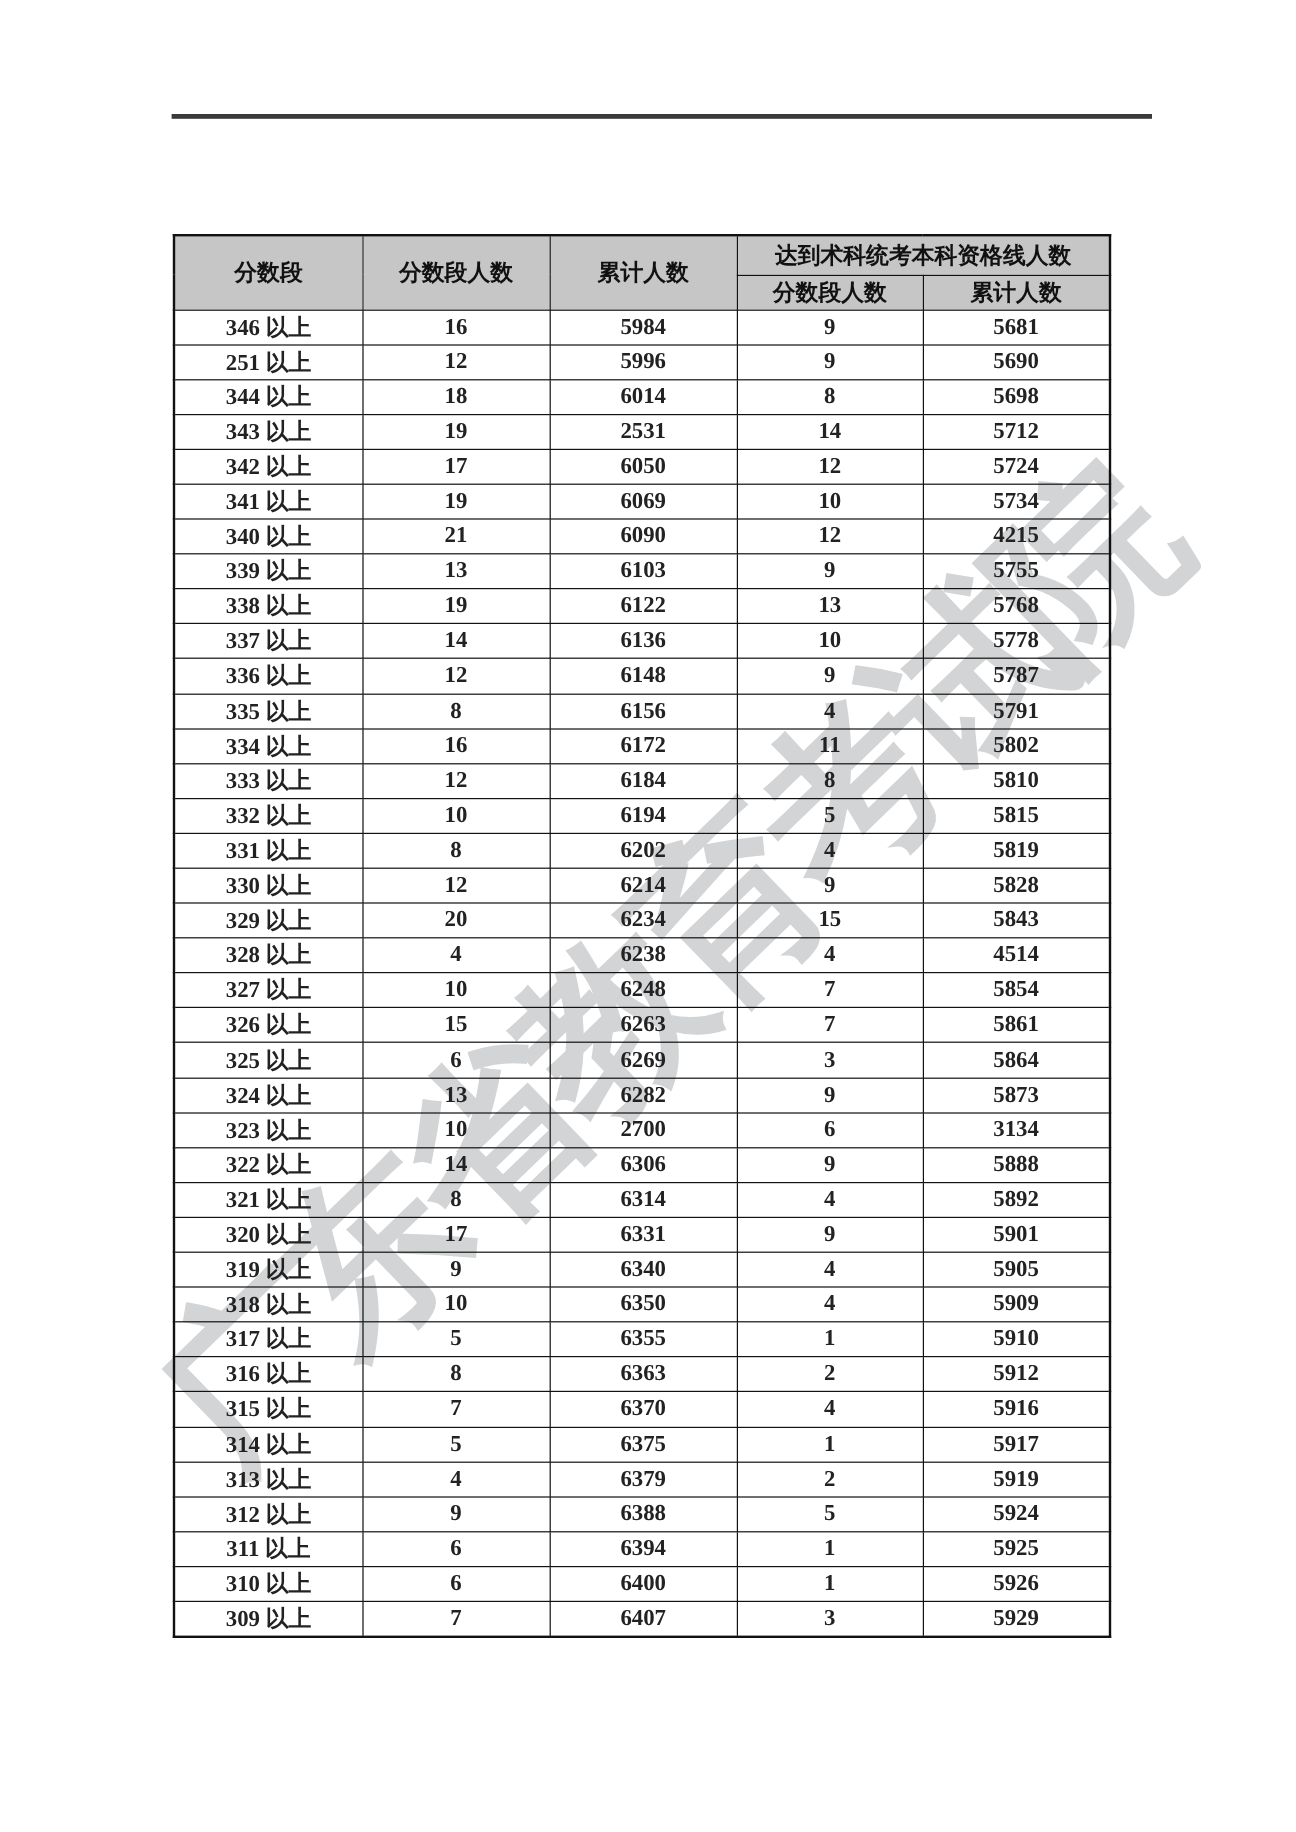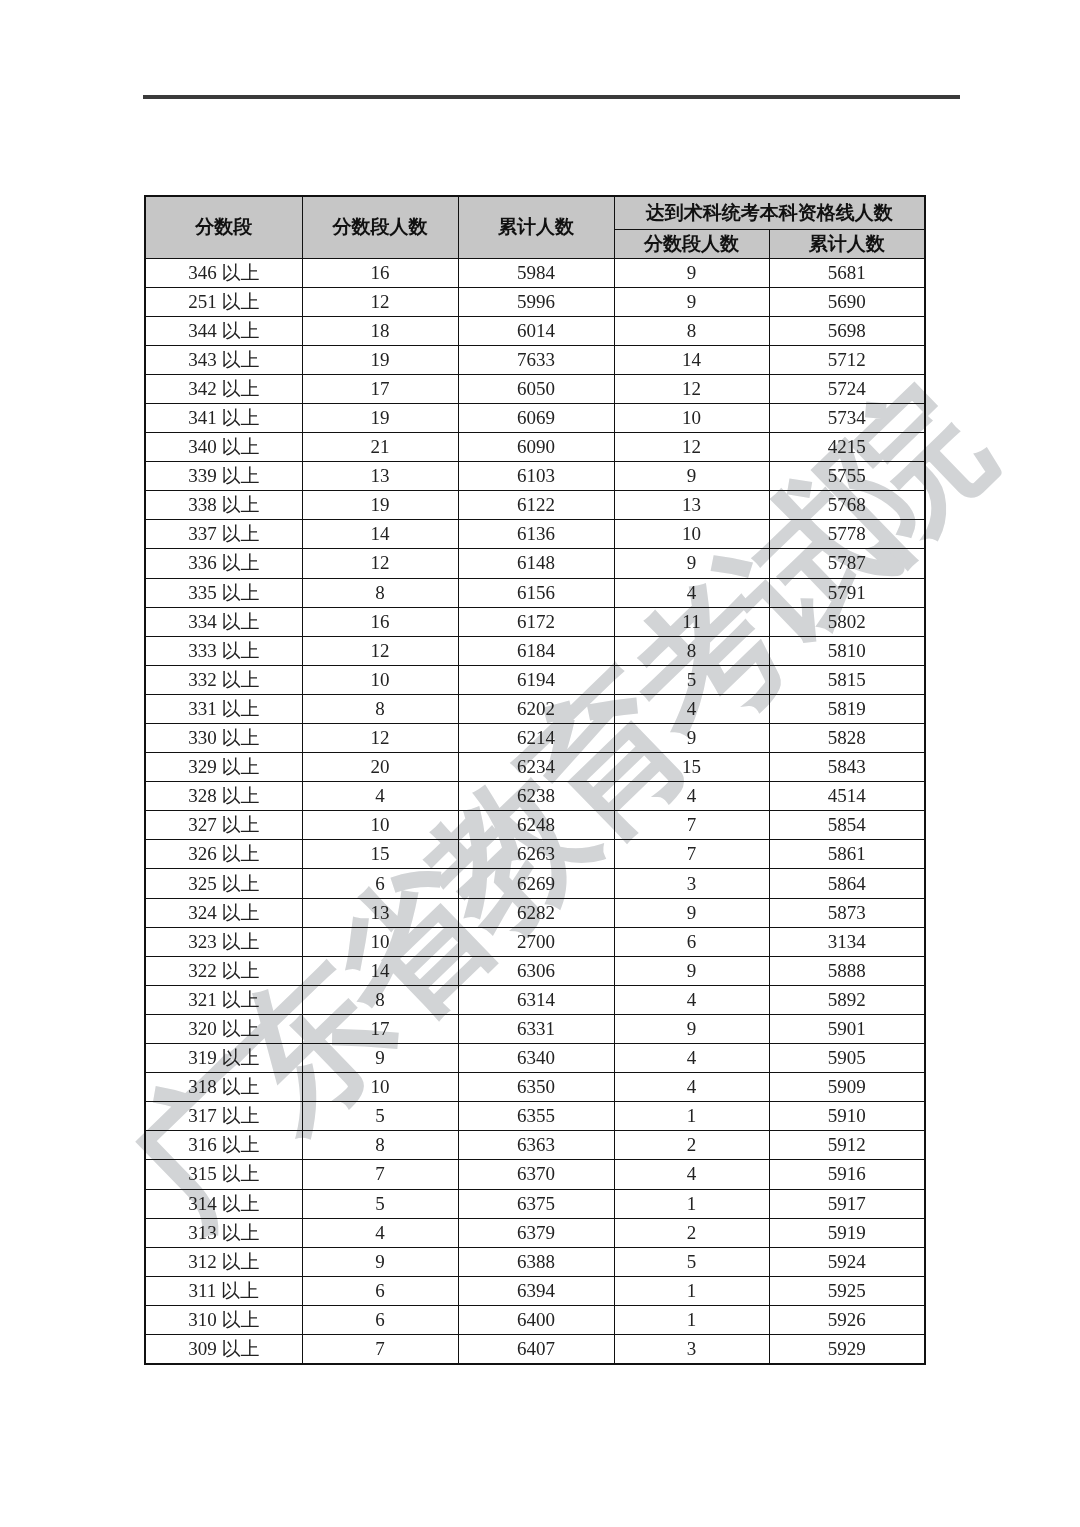--- a/index.html
+++ b/index.html
@@ -68,21 +68,21 @@
     border: 2.5px solid #111111;
   }
   table.score-table thead th {
     background: #c6c6c6;
     font-weight: bold;
     color: #111111;
     font-size: 19px;
   }
   thead tr.h1 { height: 33px; }
   thead tr.h2 { height: 29px; }
-  tbody tr { height: 29.1px; }
+  tbody tr { height: 29.1px; font-weight: bold; }
   tbody td {
     background: transparent;
     font-size: 19px;
     color: #222222;
   }
 </style>
 </head>
 <body>
 
 <div class="page">
@@ -130,21 +130,21 @@
           <tr>
             <td>344 以上</td>
             <td>18</td>
             <td>6014</td>
             <td>8</td>
             <td>5698</td>
           </tr>
           <tr>
             <td>343 以上</td>
             <td>19</td>
-            <td>7633</td>
+            <td>2531</td>
             <td>14</td>
             <td>5712</td>
           </tr>
           <tr>
             <td>342 以上</td>
             <td>17</td>
             <td>6050</td>
             <td>12</td>
             <td>5724</td>
           </tr>

